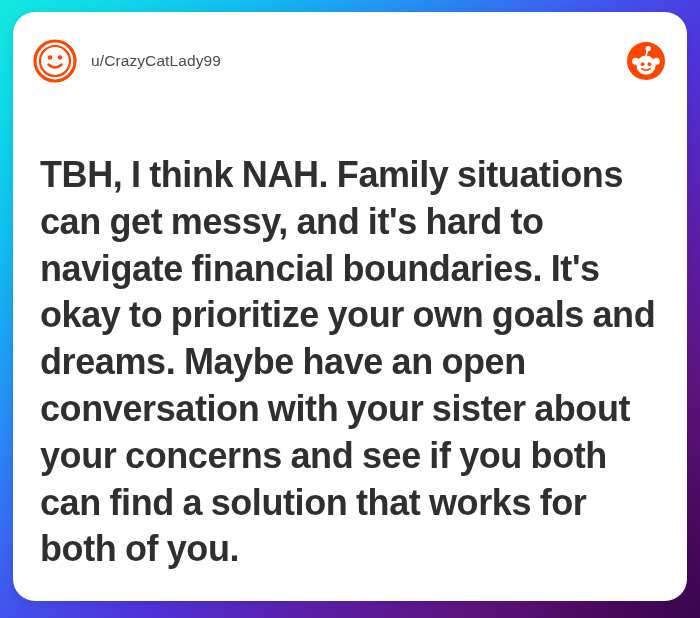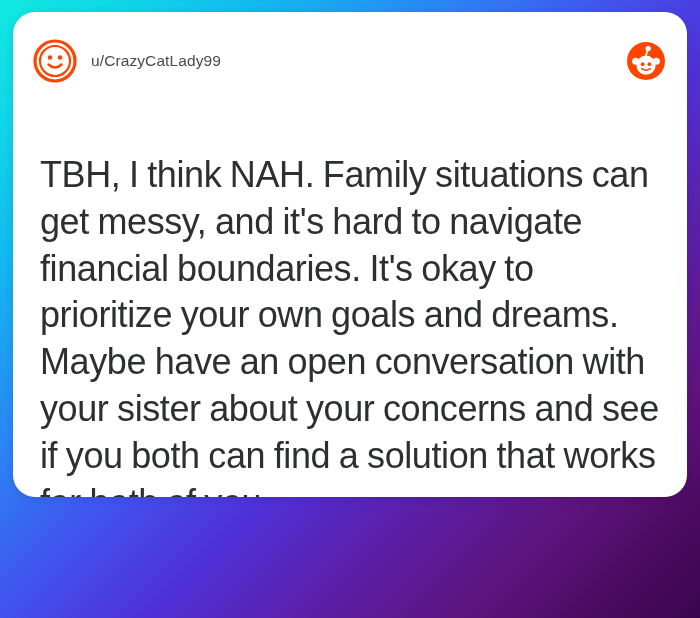--- a/index.html
+++ b/index.html
@@ -31,21 +31,21 @@
     position: absolute;
     inset: 0;
   }
 
   
   #post-card {
     position: absolute;
     left: 13px;
     top: 12px;
     width: 674px;
-    height: 485px;
+    height: 589px;
     background: #ffffff;
     border-radius: 22px;
     box-shadow: 0 2px 10px rgba(0,0,0,0.10);
     overflow: hidden;
   }
 
   
   #post-header {
     position: absolute;
     left: 0; top: 0;
@@ -84,21 +84,21 @@
   
   #post-body {
     position: absolute;
     left: 27px;
     top: 140px;
     width: 625px;
     font-size: 36px;
     line-height: 1.30;
     color: #2d2f31;
     letter-spacing: -0.4px;
-    font-weight: 400;
+    font-weight: 700;
     font-family: "Liberation Sans", sans-serif;
     word-spacing: -1px;
   }
 </style>
 </head>
 <body>
 
 <div id="gradient-frame"></div>
 
 <div id="post-card">

